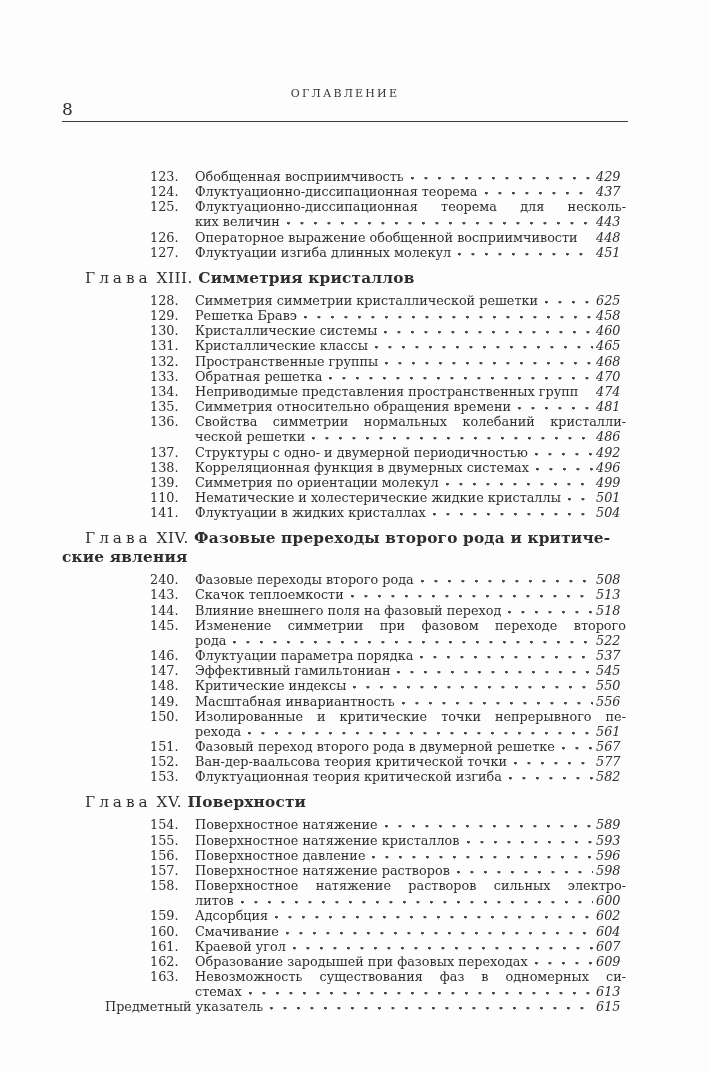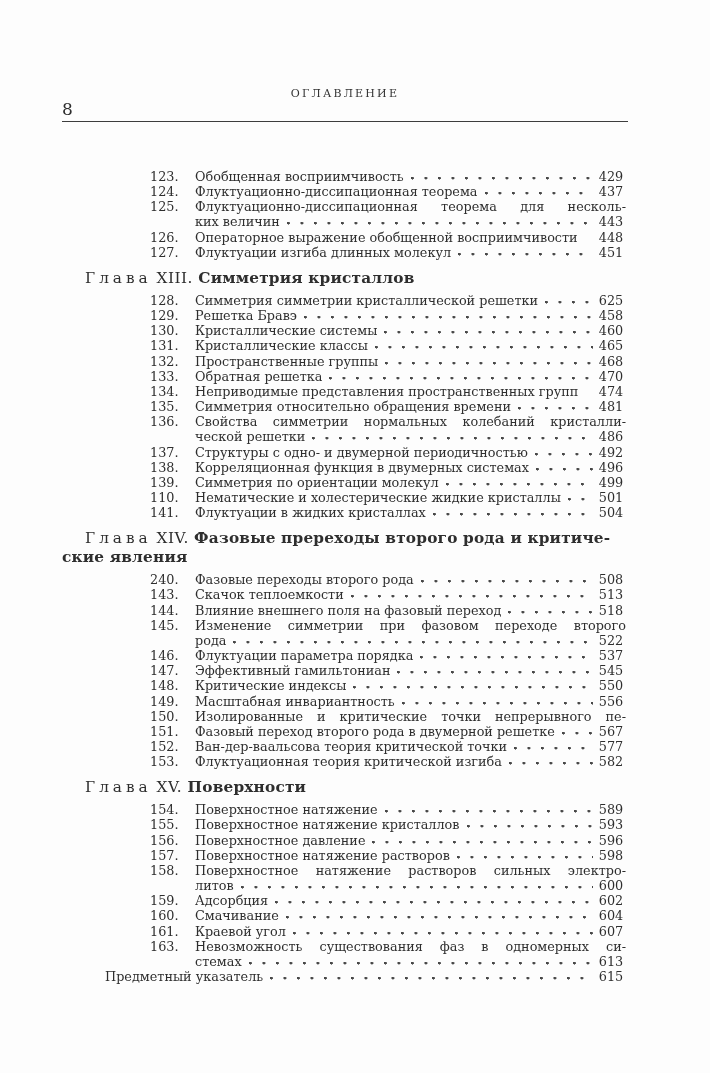--- a/index.html
+++ b/index.html
@@ -47,21 +47,21 @@
     flex:1 1 auto; min-width:0;
     align-self:baseline;
     height:11px;
     margin:0 3px 0 7px;
     background-image:radial-gradient(circle at 1.4px 8.2px, #474747 1.15px, transparent 1.6px);
     background-size:13.5px 11px;
     background-repeat:repeat-x;
     background-position:left bottom;
   }
   .leader.off { background:none; }
-  .pg { flex:0 0 30px; text-align:center; white-space:nowrap; }
+  .pg { flex:0 0 30px; text-align:left; white-space:nowrap;font-style:italic; }
   .chapter {
     margin:9px 0 5px;
     font-size:15.3px; line-height:19px;
   }
   .chapter .ch-line-first { text-indent:23px; }
   .ch-word { letter-spacing:4px; }
   .ch-num  { letter-spacing:0.5px; }
   .ch-title{ font-weight:bold; letter-spacing:0.2px; }
   .index-row .idx-indent { flex:0 0 43px; }
 </style>
@@ -253,20 +253,26 @@
         <span class="num">149.</span>
         <span class="txt">Масштабная инвариантность</span>
         <span class="leader"></span>
         <span class="pg">556</span>
       </div>
       <div class="row">
         <span class="num">150.</span>
         <span class="txt-fill">Изолированные и критические точки непрерывного пе-</span>
       </div>
       <div class="row">
+        <span class="cont-indent"></span>
+        <span class="txt">рехода</span>
+        <span class="leader"></span>
+        <span class="pg">561</span>
+      </div>
+      <div class="row">
         <span class="num">151.</span>
         <span class="txt">Фазовый переход второго рода в двумерной решетке</span>
         <span class="leader"></span>
         <span class="pg">567</span>
       </div>
       <div class="row">
         <span class="num">152.</span>
         <span class="txt">Ван-дер-ваальсова теория критической точки</span>
         <span class="leader"></span>
         <span class="pg">577</span>
@@ -324,20 +330,26 @@
         <span class="num">160.</span>
         <span class="txt">Смачивание</span>
         <span class="leader"></span>
         <span class="pg">604</span>
       </div>
       <div class="row">
         <span class="num">161.</span>
         <span class="txt">Краевой угол</span>
         <span class="leader"></span>
         <span class="pg">607</span>
+      </div>
+      <div class="row">
+        <span class="num">162.</span>
+        <span class="txt">Образование зародышей при фазовых переходах</span>
+        <span class="leader"></span>
+        <span class="pg">609</span>
       </div>
       <div class="row">
         <span class="num">163.</span>
         <span class="txt-fill">Невозможность существования фаз в одномерных си-</span>
       </div>
       <div class="row">
         <span class="cont-indent"></span>
         <span class="txt">стемах</span>
         <span class="leader"></span>
         <span class="pg">613</span>

